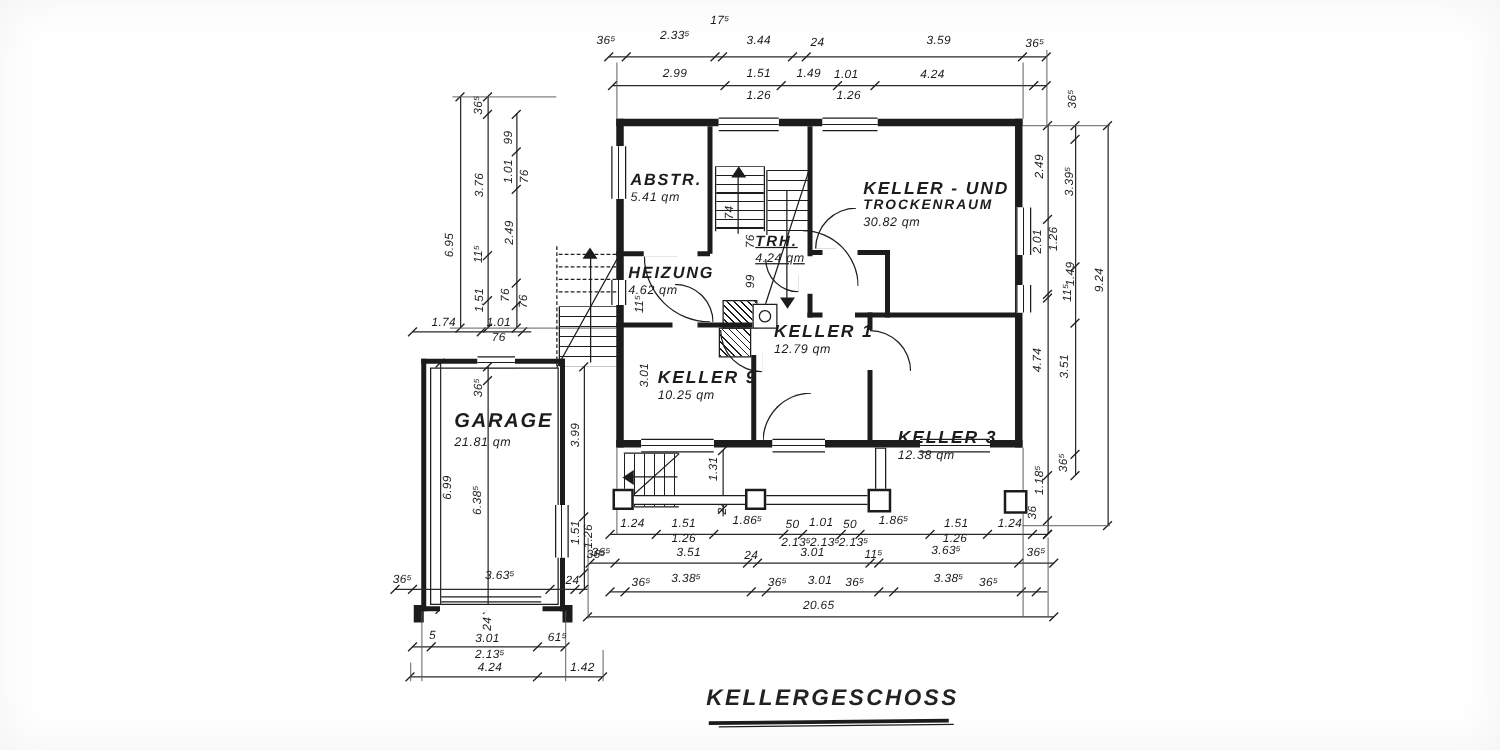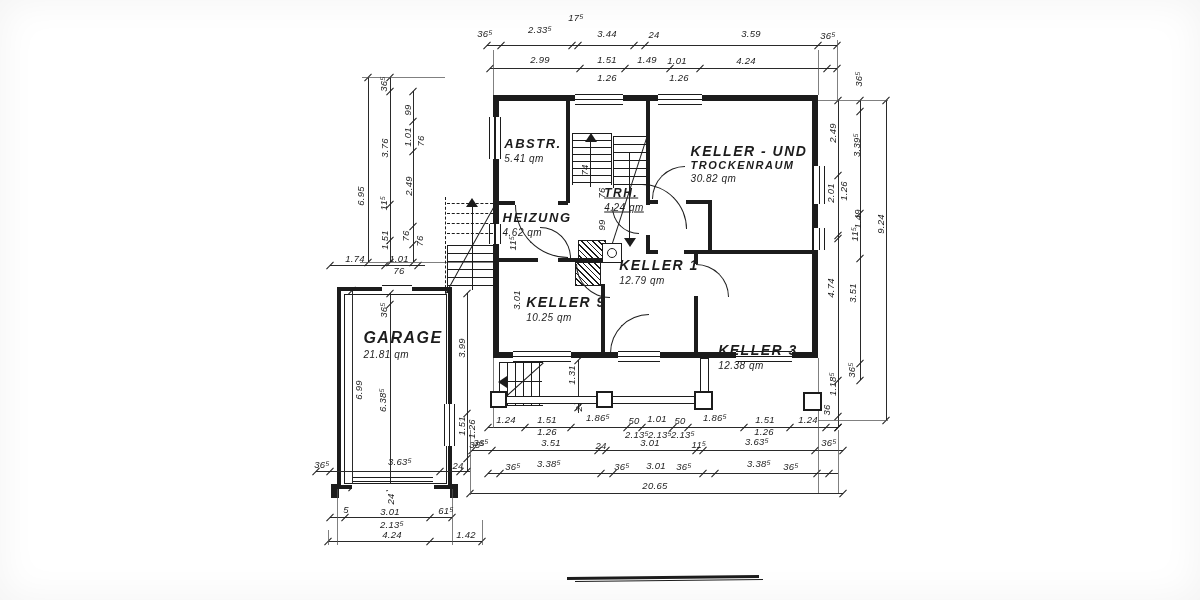--- a/index.html
+++ b/index.html
@@ -374,15 +374,18 @@
       </div>
       <div class="room" style="left: 758px; top: 313px; margin-top: 43px;">
         <span class="rname" style="font-size: 14px;">KELLER 3</span>
         <span class="rarea">12.38 qm</span>
       </div>
       <div class="room" style="left: 403px; top: 344px;">
         <span class="rname" style="font-size: 16px;">GARAGE</span>
         <span class="rarea">21.81 qm</span>
       </div>
     </div>
+  <div id="title-wrap">
+    <span id="title">KELLERGESCHOSS</span>
+  </div>
   <div class="titleline" style="left:567px;top:576px;width:192px;height:2.5px;transform:rotate(-0.6deg);"></div>
   <div class="titleline" style="left:575px;top:580px;width:188px;height:1px;transform:rotate(-0.6deg);"></div>
 </div>
 
 </body></html>

